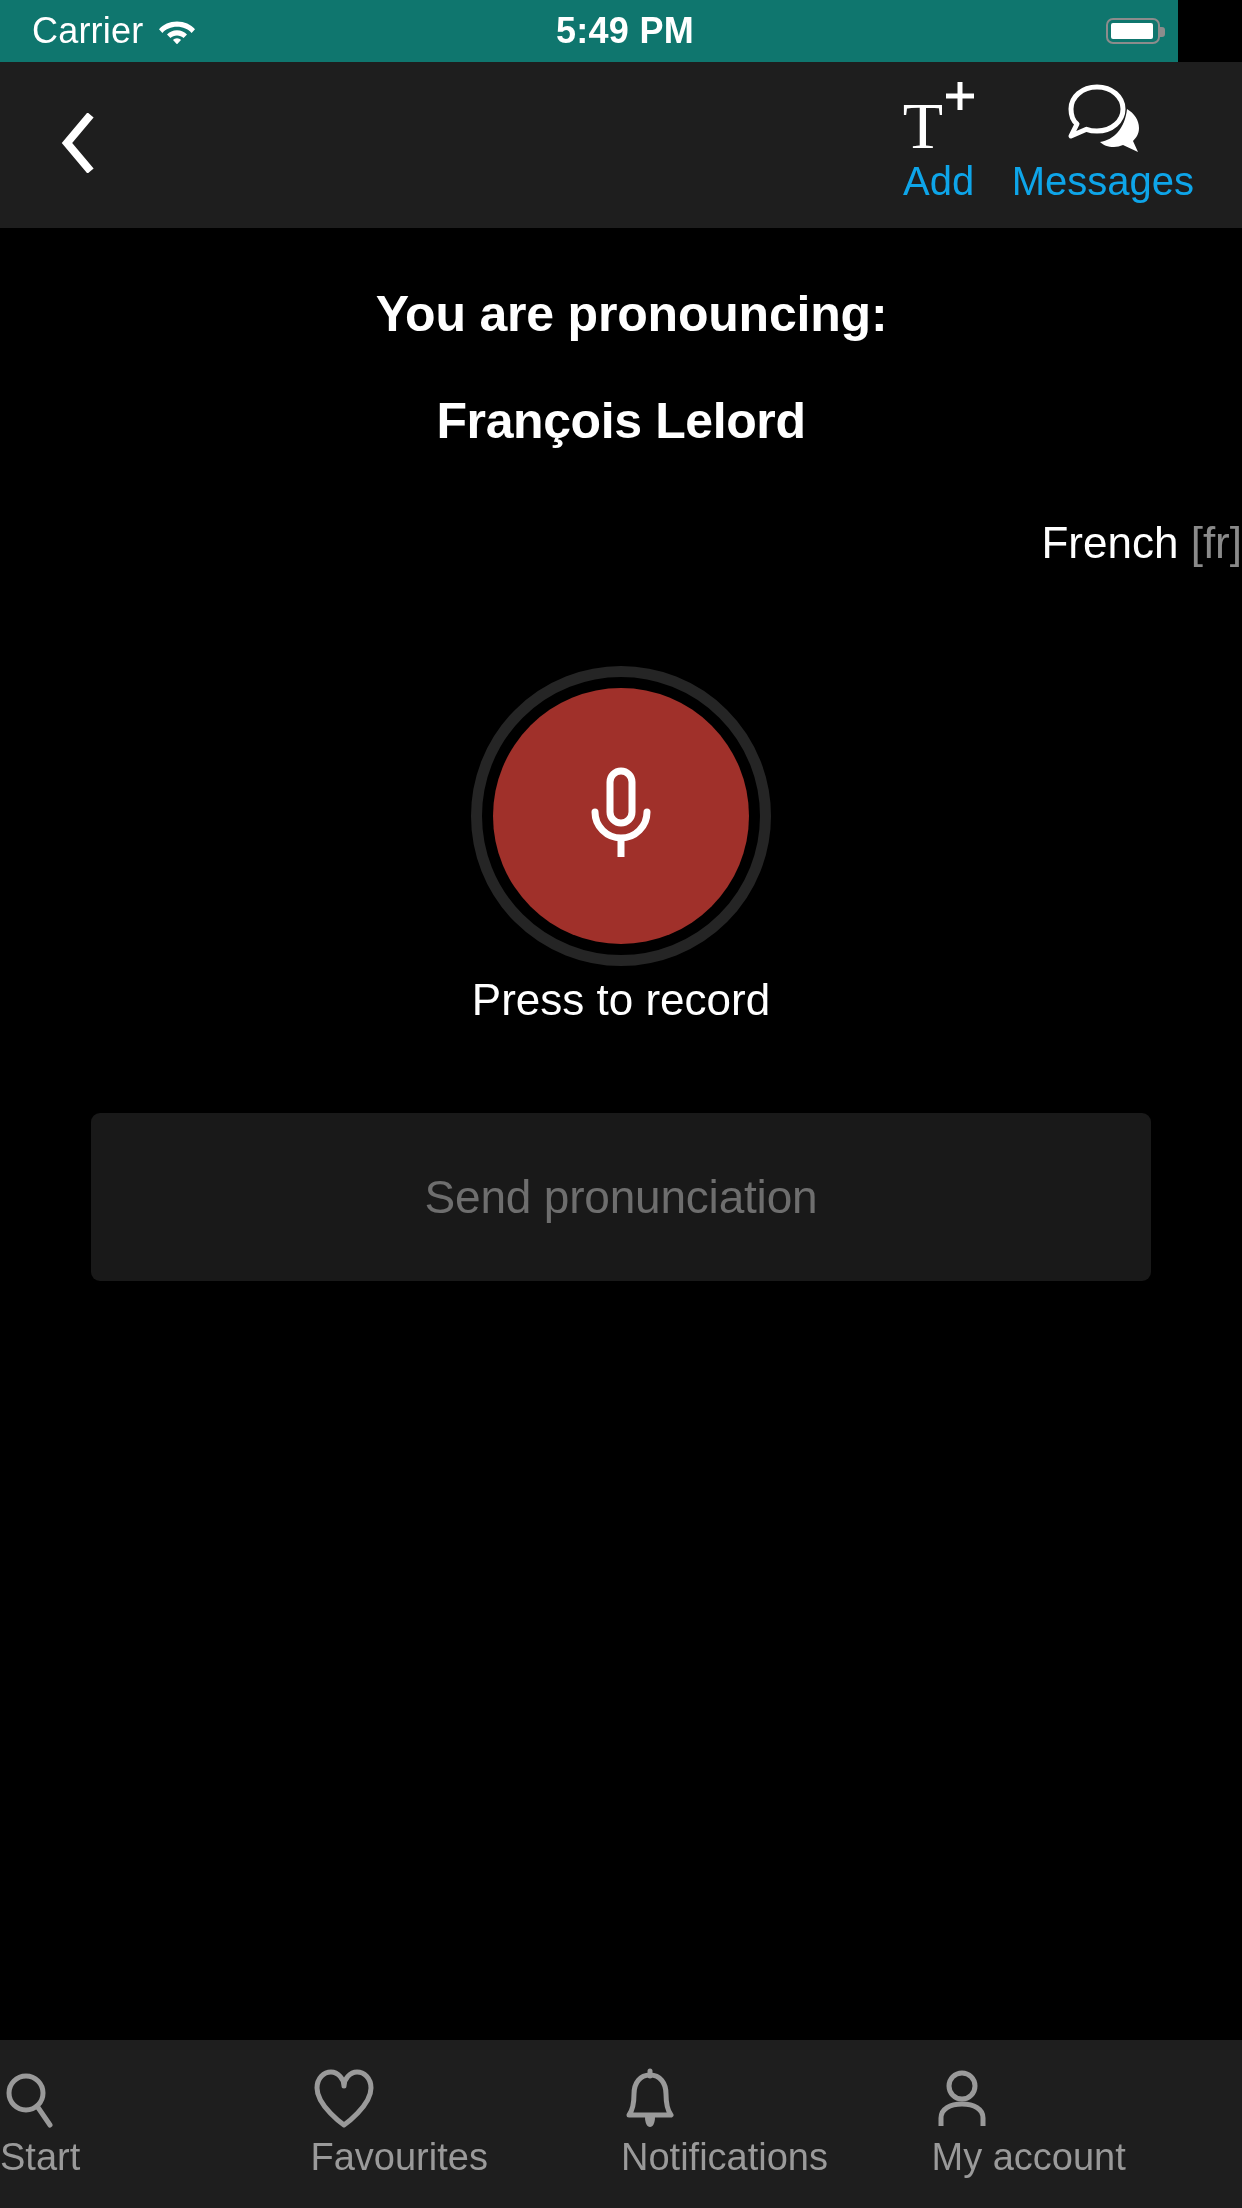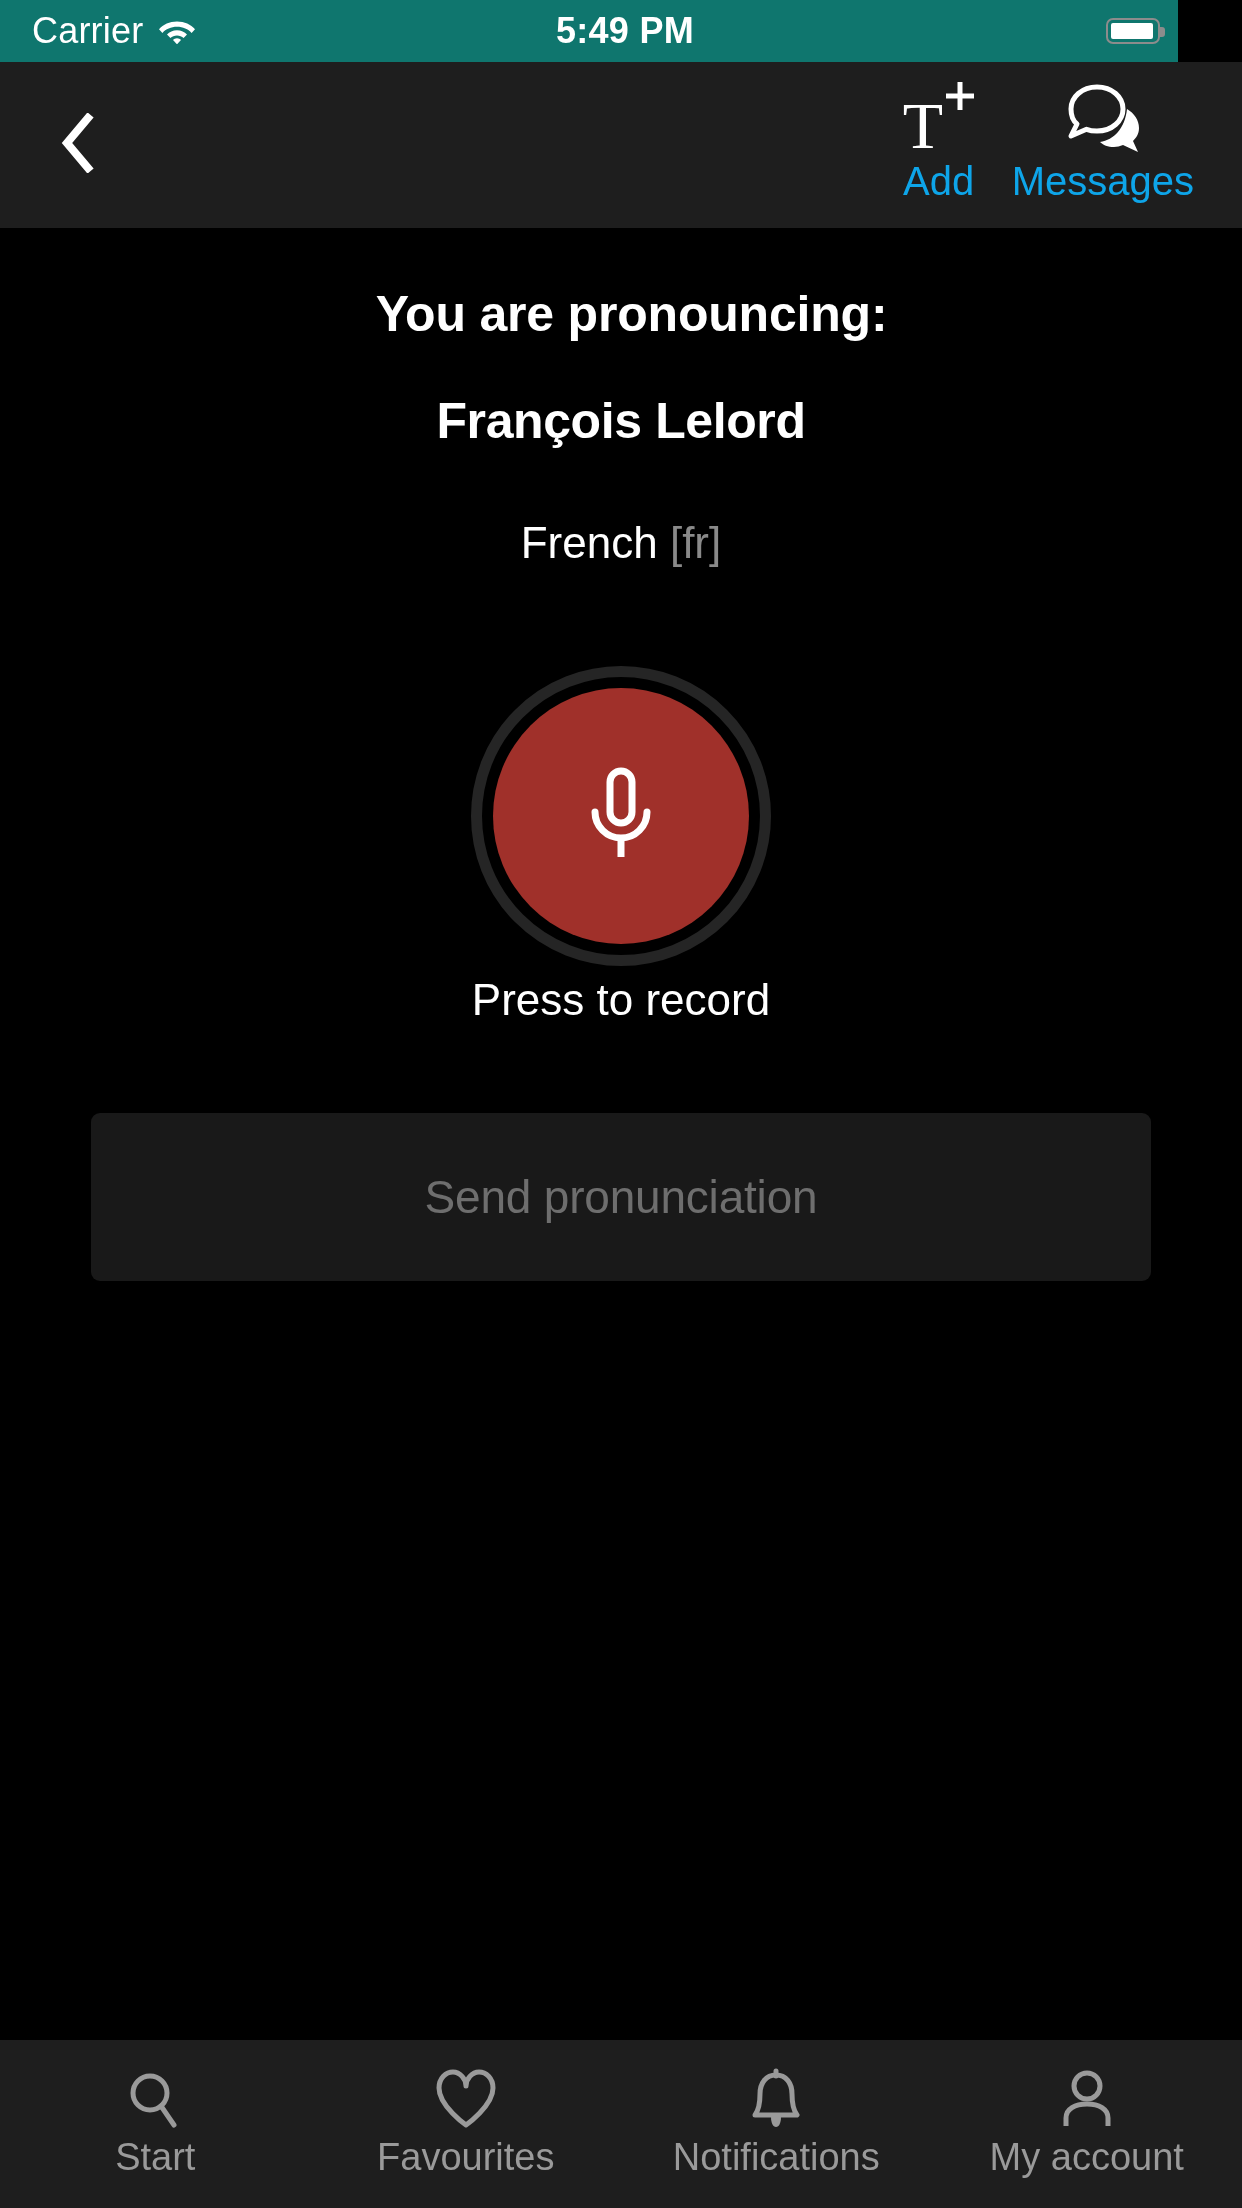--- a/index.html
+++ b/index.html
@@ -123,21 +123,21 @@
     padding-left:21px;
   }
   #entry-name {
     position:absolute; top:164px; left:0; width:1242px;
     text-align:center;
     color:#fff; font-size:50px; font-weight:700;
     letter-spacing:-0.4px;
   }
   #entry-language {
     position:absolute; top:290px; left:0; width:1242px;
-    text-align:center;
+    text-align:right;
     font-size:44px;
   }
   #entry-language .lang { color:#fff; }
   #entry-language .code { color:#8a8a8a; }
 
   
   #record-button {
     position:absolute; top:438px; left:50%;
     transform:translateX(-50%);
     width:300px; height:300px;
@@ -176,21 +176,21 @@
   
   #tab-bar {
     position:absolute; bottom:0; left:0;
     width:1242px; height:168px;
     background:#1e1e1e;
     display:flex;
   }
   .tab-item {
     flex:1;
     display:flex; flex-direction:column;
-    align-items:center; justify-content:flex-start;
+    align-items:flex-start; justify-content:flex-start;
     padding-top:26px;
   }
   .tab-item .ico {
     height:66px;
     display:flex; align-items:center; justify-content:center;
   }
   .tab-item .lbl {
     margin-top:4px;
     font-size:38px; color:#9a9a9a;
     white-space:nowrap;

